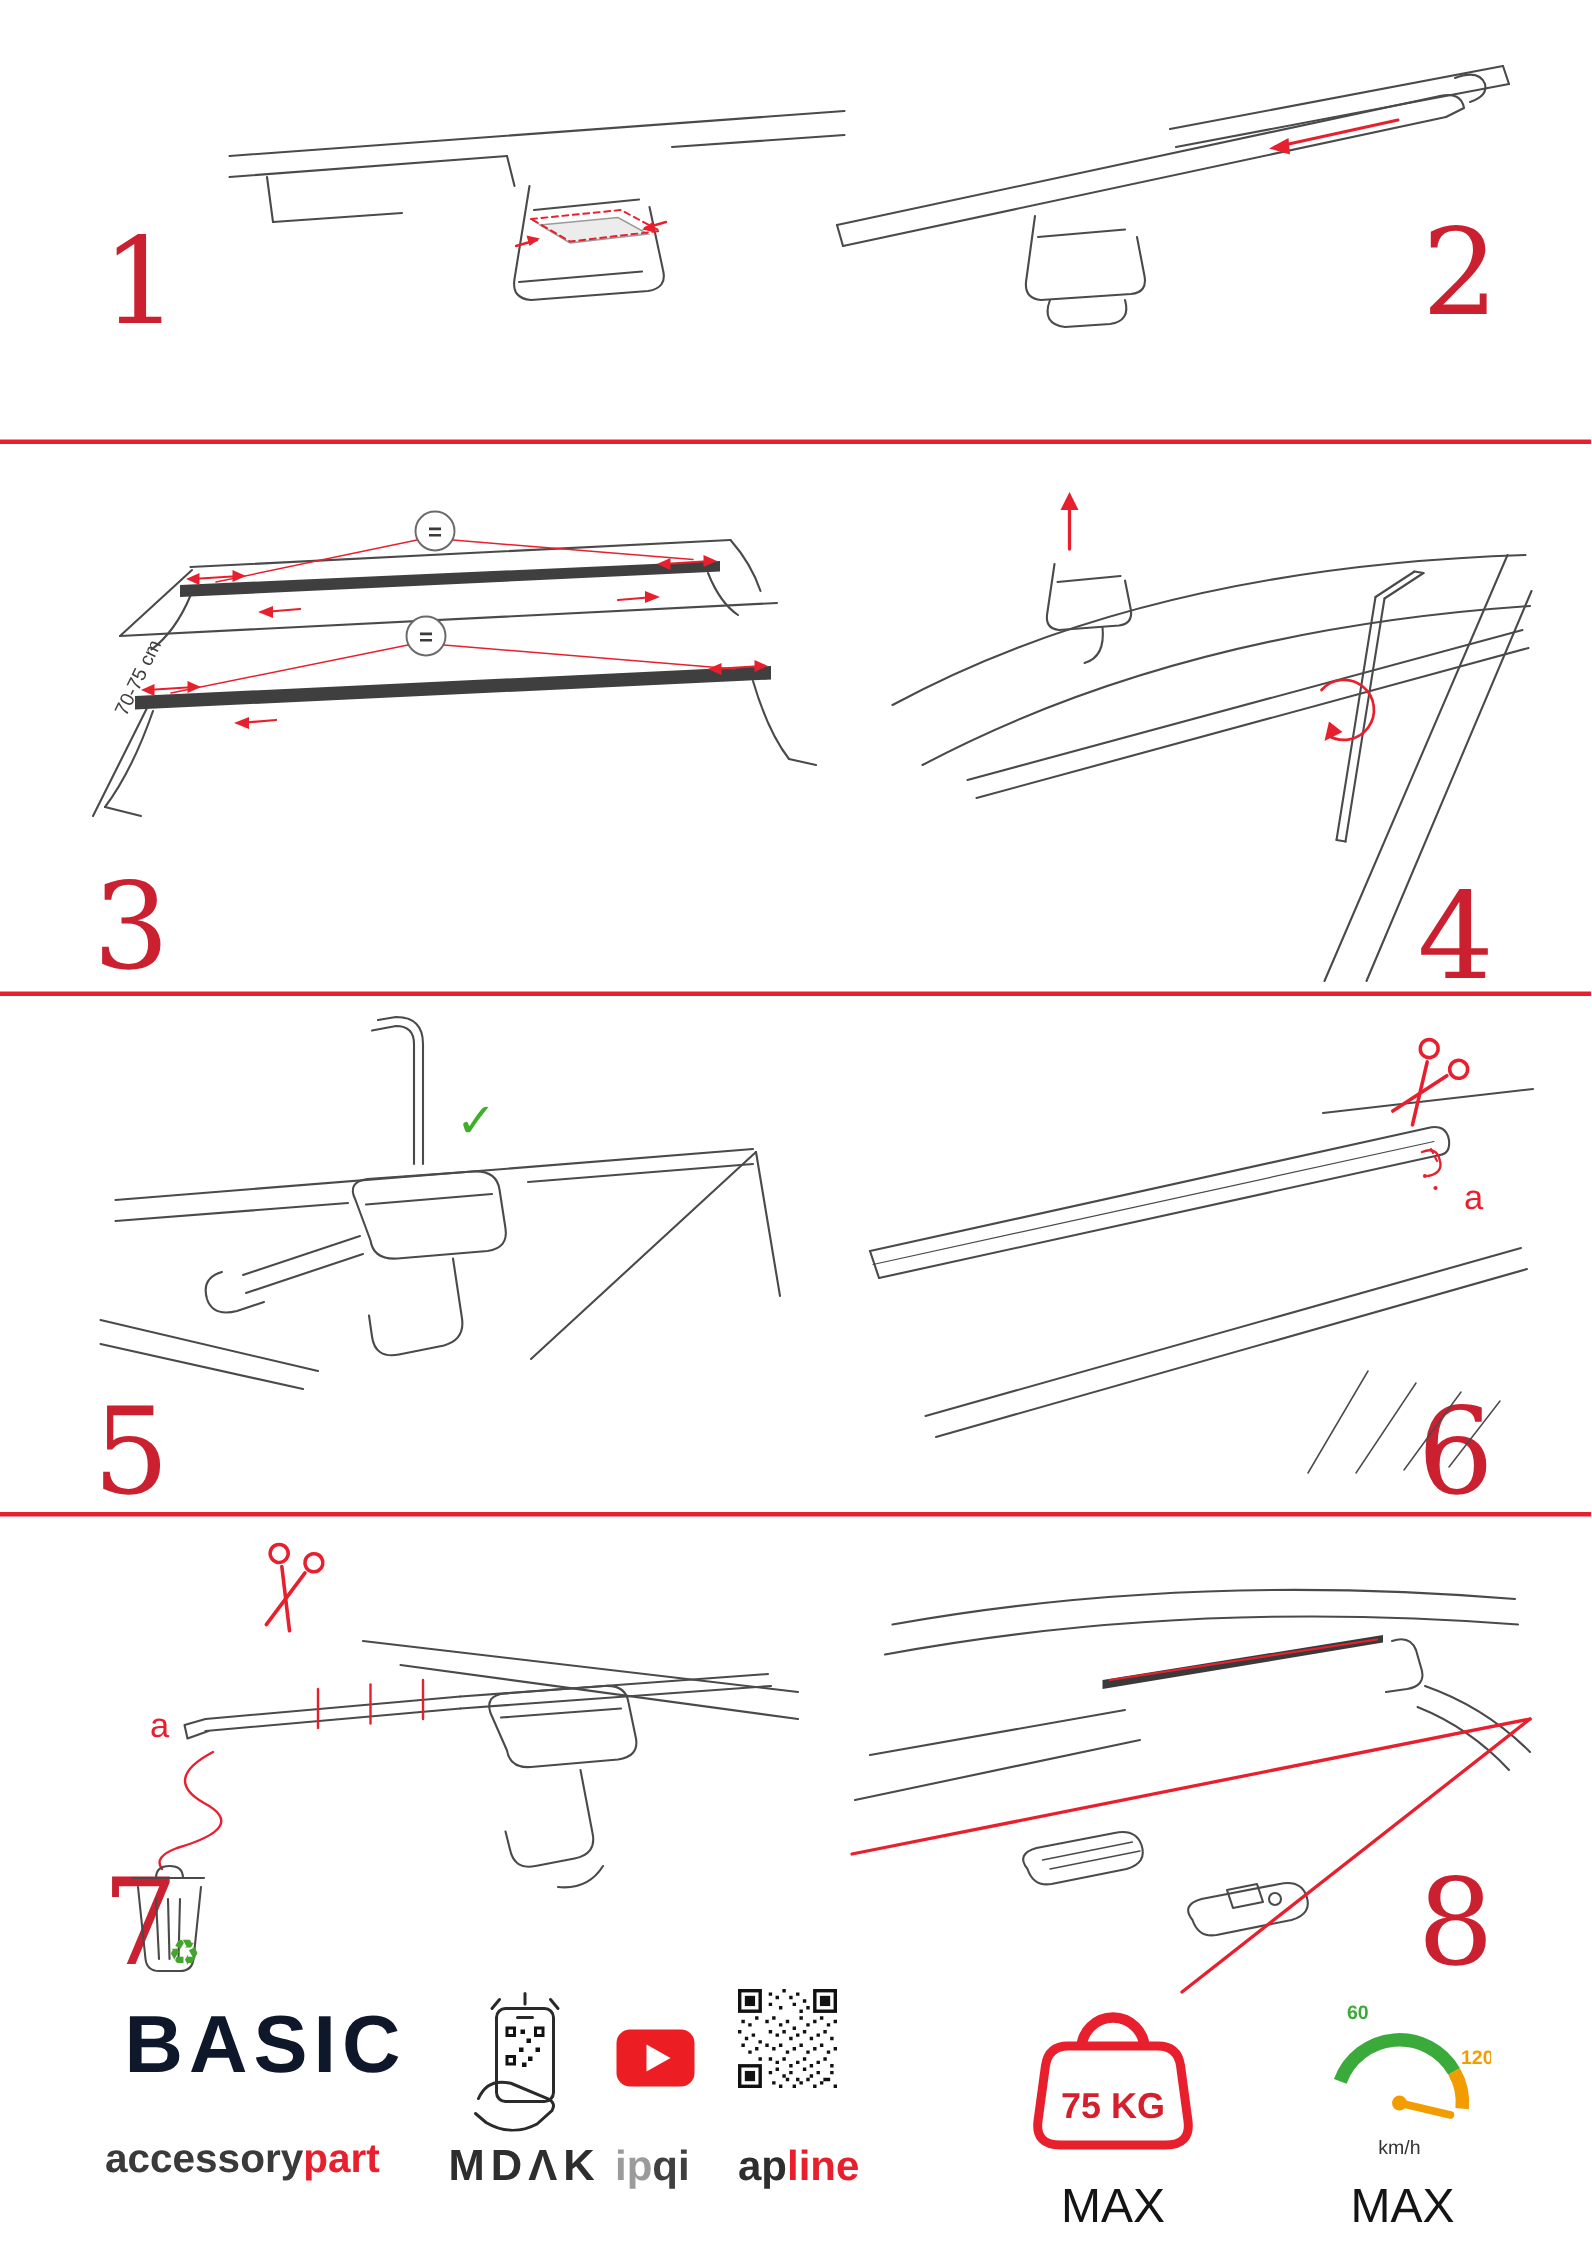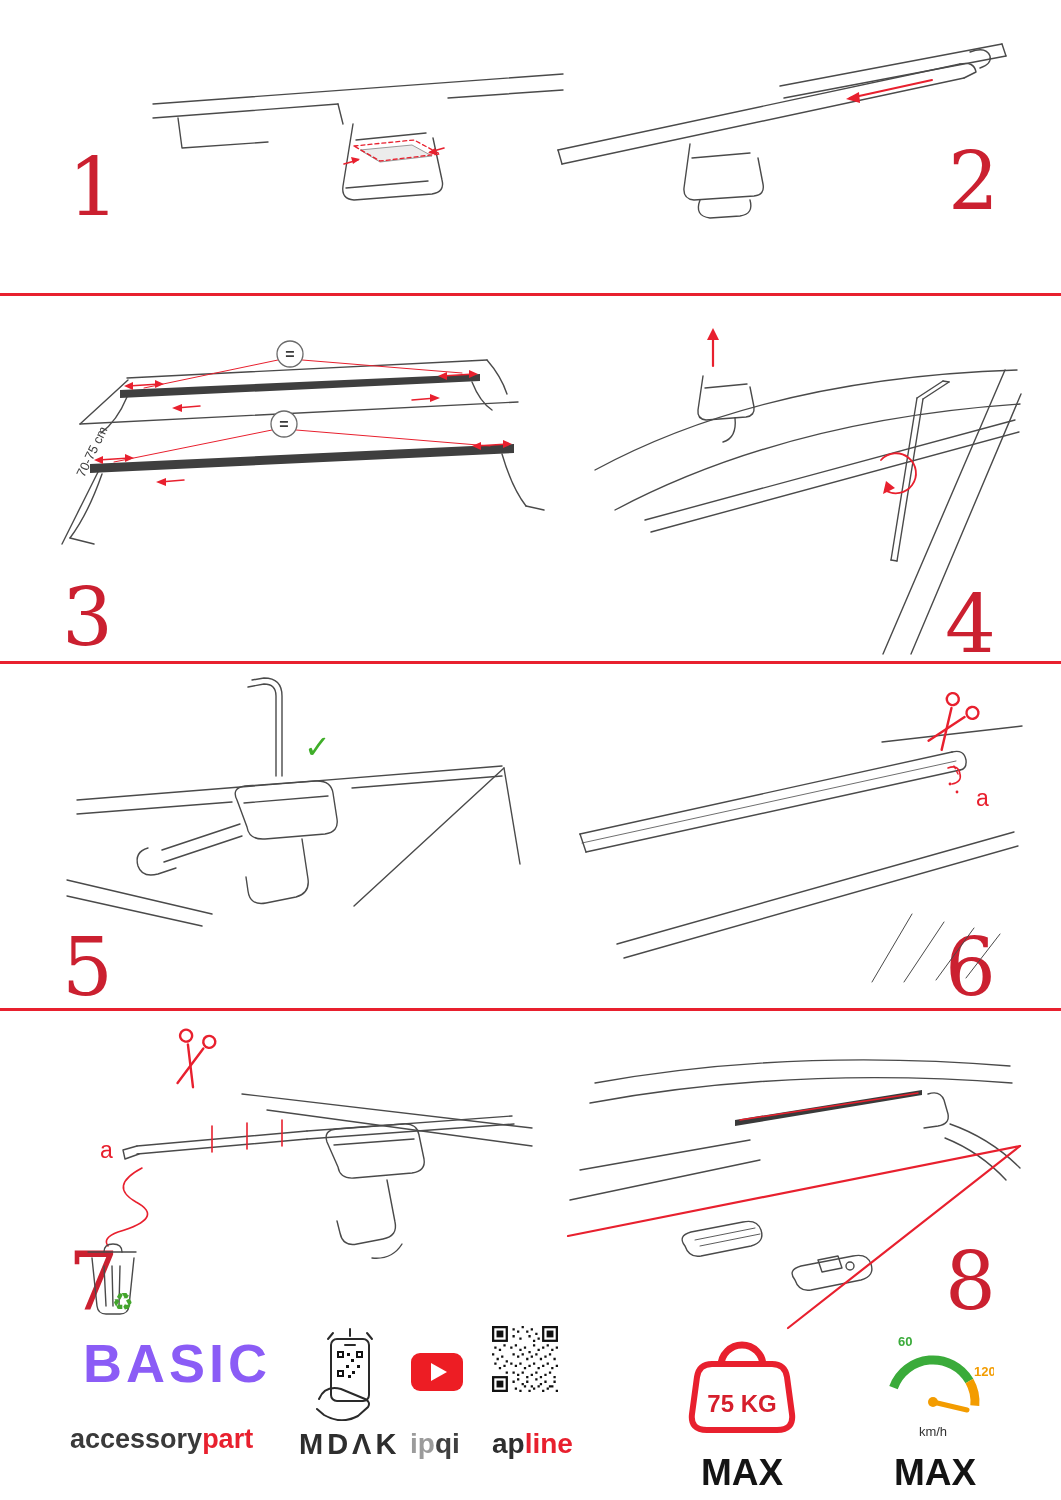--- a/index.html
+++ b/index.html
@@ -12,30 +12,30 @@
   .divider { position:absolute; left:0; width:1061px; height:3px; background:#e8202e; }
   .step-num {
     position:absolute; font-family:"DejaVu Serif",serif; font-size:80px;
     line-height:1; color:#cb2030; user-select:none;
   }
   svg { display:block; }
   svg text { font-family:"Liberation Sans","DejaVu Sans",sans-serif; }
   .line-art { stroke:#4a4a4a; stroke-width:1.4; fill:none; stroke-linecap:round; stroke-linejoin:round; }
   .red-line { stroke:#e8202e; fill:none; stroke-linecap:round; }
   .brand-basic { position:absolute; left:83px; top:1332px; font-size:54px; font-weight:700;
-    letter-spacing:4px; color:#8b5cf6; }
+    letter-spacing:4px; color:#0f172a; }
   .brand-sub { position:absolute; left:70px; top:1424px; font-size:27px; font-weight:700; color:#3a3a3a; }
   .brand-sub .suffix { color:#e8202e; }
   .partner1 { position:absolute; left:299px; top:1428px; font-size:29px; font-weight:700;
     letter-spacing:4px; color:#2e2e2e;text-align:right; }
   .partner2 { position:absolute; left:410px; top:1428px; font-size:28px; font-weight:700; color:#9b9b9b; }
   .partner2 .suffix { color:#404040; }
   .partner3 { position:absolute; left:492px; top:1428px; font-size:28px; font-weight:700; color:#2e2e2e; }
   .partner3 .suffix { color:#e8202e; }
-  .max-label { position:absolute; font-size:37px; font-weight:700; color:#141414; text-align:center; }
+  .max-label { position:absolute; font-size:32px; font-weight:400; color:#141414; text-align:center; }
 </style>
 </head>
 <body>
 
 <div class="page">
 
   <div class="step-num" style="left:68px; top:148px;">1</div>
 
   <svg class="abs" style="left:148px; top:52px;" width="420" height="215" viewBox="0 0 420 215">
     <g class="line-art">

